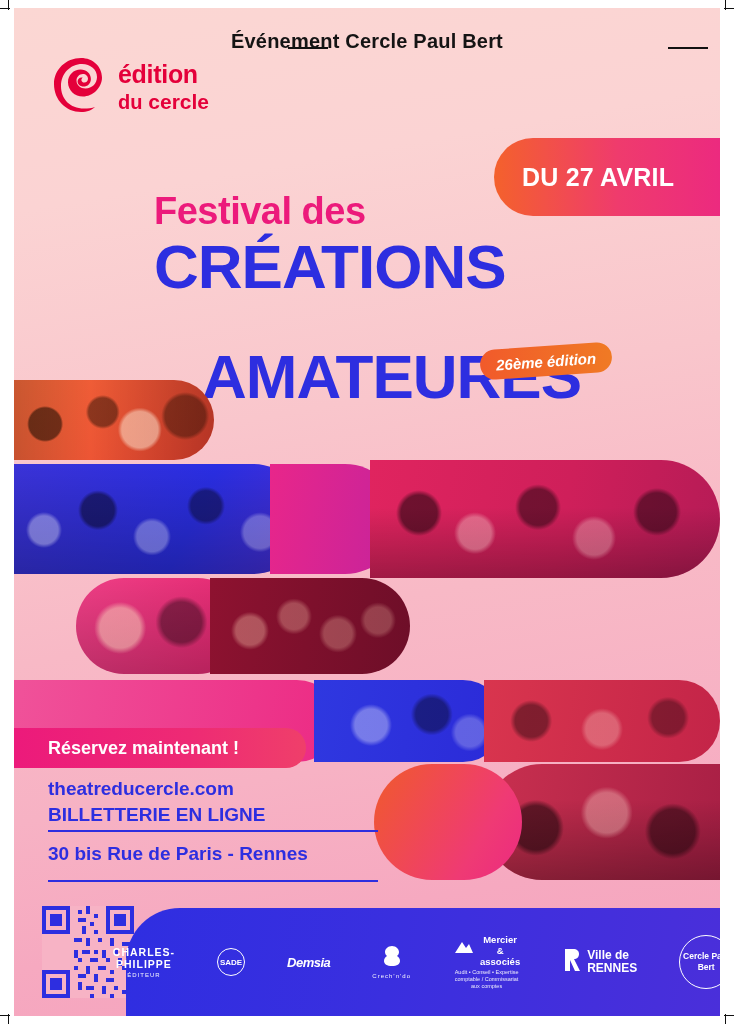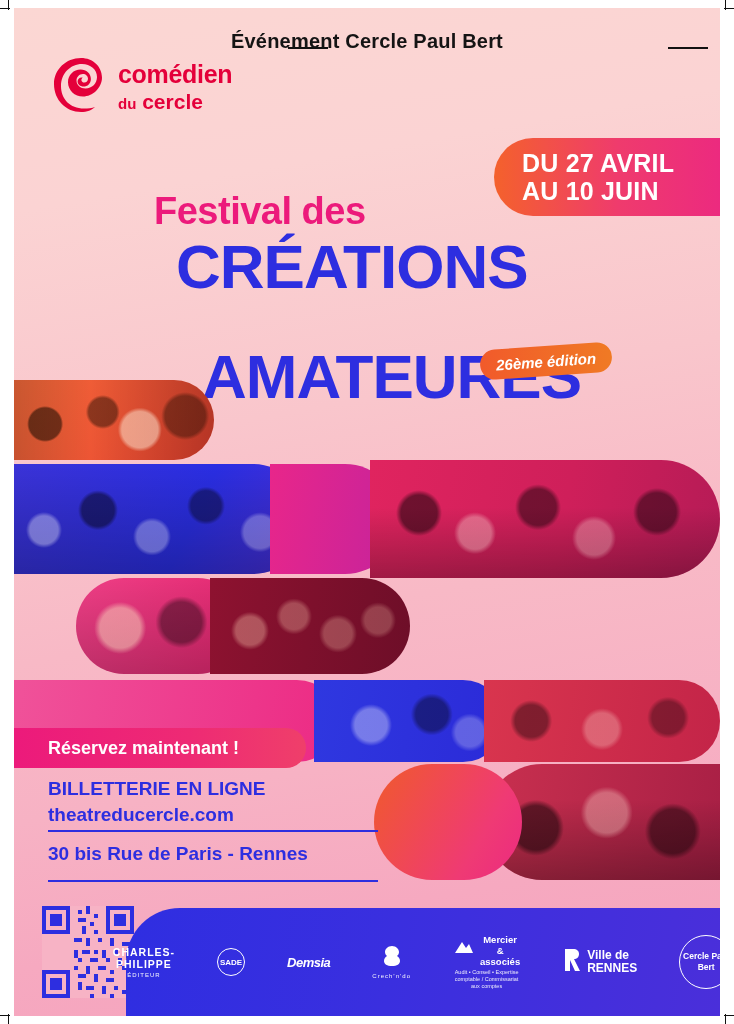--- a/index.html
+++ b/index.html
@@ -48,21 +48,21 @@
     position:absolute;right:0;top:130px;width:226px;height:78px;
     border-top-left-radius:39px;border-bottom-left-radius:39px;
     background:linear-gradient(90deg,#f4612c 0%,#ef3b6d 55%,#ec2a7f 100%);
     color:#fff;display:flex;flex-direction:column;justify-content:center;
     padding-left:28px;box-sizing:border-box;
   }
   .datebadge div{font-size:25px;font-weight:bold;line-height:1.12;letter-spacing:.2px;}
 
   
   .t-fest{position:absolute;left:140px;top:182px;font-size:38px;font-weight:bold;color:#ec1a7b;letter-spacing:-.5px;}
-  .t-big1{position:absolute;left:140px;top:228px;font-size:62px;font-weight:bold;color:#2d2ee0;letter-spacing:-1px;line-height:1;margin-left:22px;}
+  .t-big1{position:absolute;left:140px;top:228px;font-size:62px;font-weight:bold;color:#2d2ee0;letter-spacing:-1px;line-height:1;}
   .t-big2{position:absolute;left:188px;top:290px;font-size:62px;font-weight:bold;color:#2d2ee0;letter-spacing:-1px;line-height:1;margin-top:48px;}
   .edition{
     position:absolute;left:466px;top:338px;height:30px;padding:0 16px;
     border-radius:15px;background:linear-gradient(90deg,#f15a2b,#f07a24);
     color:#fff;font-size:15px;font-weight:bold;font-style:italic;
     display:flex;align-items:center;transform:rotate(-4deg);
   }
 
   
   .band{position:absolute;overflow:hidden;}
@@ -130,31 +130,30 @@
     <div class="rule rule-r"></div>
   </div>
 
   <div class="logo">
     <span class="mark">
       <svg width="58" height="58" viewBox="0 0 58 58">
         <path d="M29 2C14 2 2 13.5 2 28c0 16 12 28 27 28 6 0 11-2 14-5-3 1-7 1.5-11 1.5C18 52.5 9 43 9 30 9 17.5 18.5 8 30 8c8.5 0 15 5.5 15 13 0 6.5-5 11.5-11.5 11.5-5 0-9-3.5-9-8 0-3.7 2.8-6.6 6.4-6.6 2.9 0 5.1 2.1 5.1 4.8 0 2.2-1.6 3.9-3.7 3.9-1.6 0-2.9-1.1-2.9-2.6 0-1 .6-1.8 1.4-2.2-.4-.1-.8-.2-1.3-.2-2.2 0-3.9 1.7-3.9 4 0 2.8 2.5 5 5.8 5 4.2 0 7.5-3.3 7.5-7.7 0-5.2-4.5-9.3-10.3-9.3-7 0-12.6 5.5-12.6 12.6 0 8 6.6 14.4 15 14.4C40.5 40.6 50 32 50 21.6 50 10.6 41 2 29 2z" fill="#e4003a"></path>
       </svg>
     </span>
     <span class="txt">
-      <div class="l1">comédien</div>
+      <div class="l1">édition</div>
       <div class="l2">
-        <span class="du" style="font-size:15px">du</span>
+        <span class="du" style="font-size:20px">du</span>
         <b>cercle</b>
       </div>
     </span>
   </div>
 
   <div class="datebadge">
     <div>DU 27 AVRIL</div>
-    <div>AU 10 JUIN</div>
   </div>
 
   <div class="t-fest">Festival des</div>
   <div class="t-big1">CRÉATIONS</div>
   <div class="t-big2">AMATEURES</div>
   <div class="edition">26ème édition</div>
 
   <div class="band r-right" style="left:-6px;top:372px;width:206px;height:80px;">
     <div class="ph" style="background:linear-gradient(120deg,#f26a3a,#e8412f);"></div>
     <div class="ph" style="background:
@@ -237,22 +236,22 @@
       linear-gradient(0deg,rgba(0,0,0,.3),rgba(0,0,0,0) 70%);"></div>
   </div>
 
   <div class="band r-both" style="left:360px;top:756px;width:148px;height:116px;">
     <div class="ph" style="background:linear-gradient(120deg,#f05a2c,#ef3a74 70%,#ec2a80);"></div>
   </div>
 
 
   <div class="reserve">Réservez maintenant !</div>
   <div class="billet">
+    <div>theatreducercle.com</div>
     <div>BILLETTERIE EN LIGNE</div>
-    <div>theatreducercle.com</div>
   </div>
   <div class="addr-rule"></div>
   <div class="addr">30 bis Rue de Paris - Rennes</div>
   <div class="addr-rule2"></div>
 
   <div class="qr">
     <svg width="92" height="92" viewBox="0 0 23 23" shape-rendering="crispEdges">
       <rect width="23" height="23" fill="#f7b3c5"></rect>
       <g fill="#2d2ee0">
         <rect x="0" y="0" width="7" height="1"></rect>

